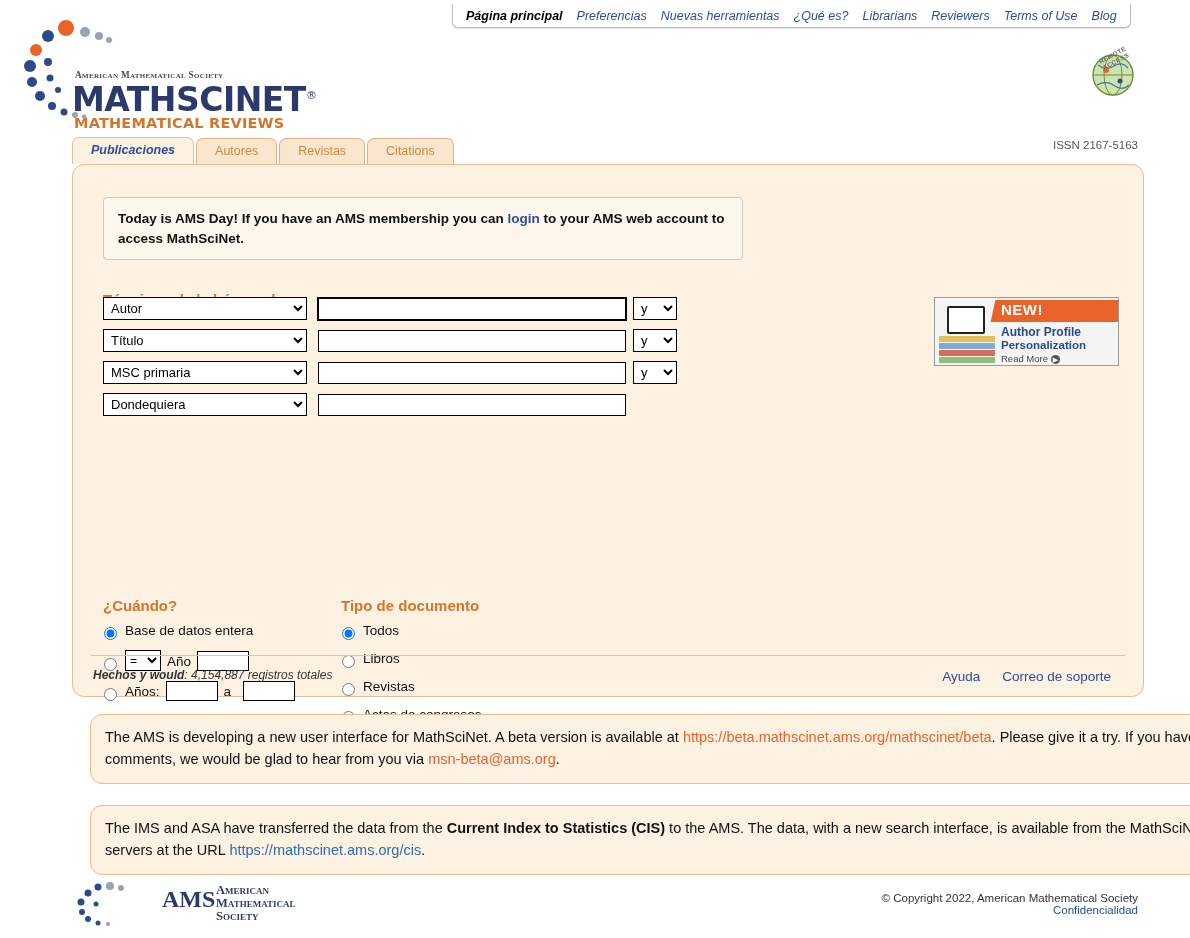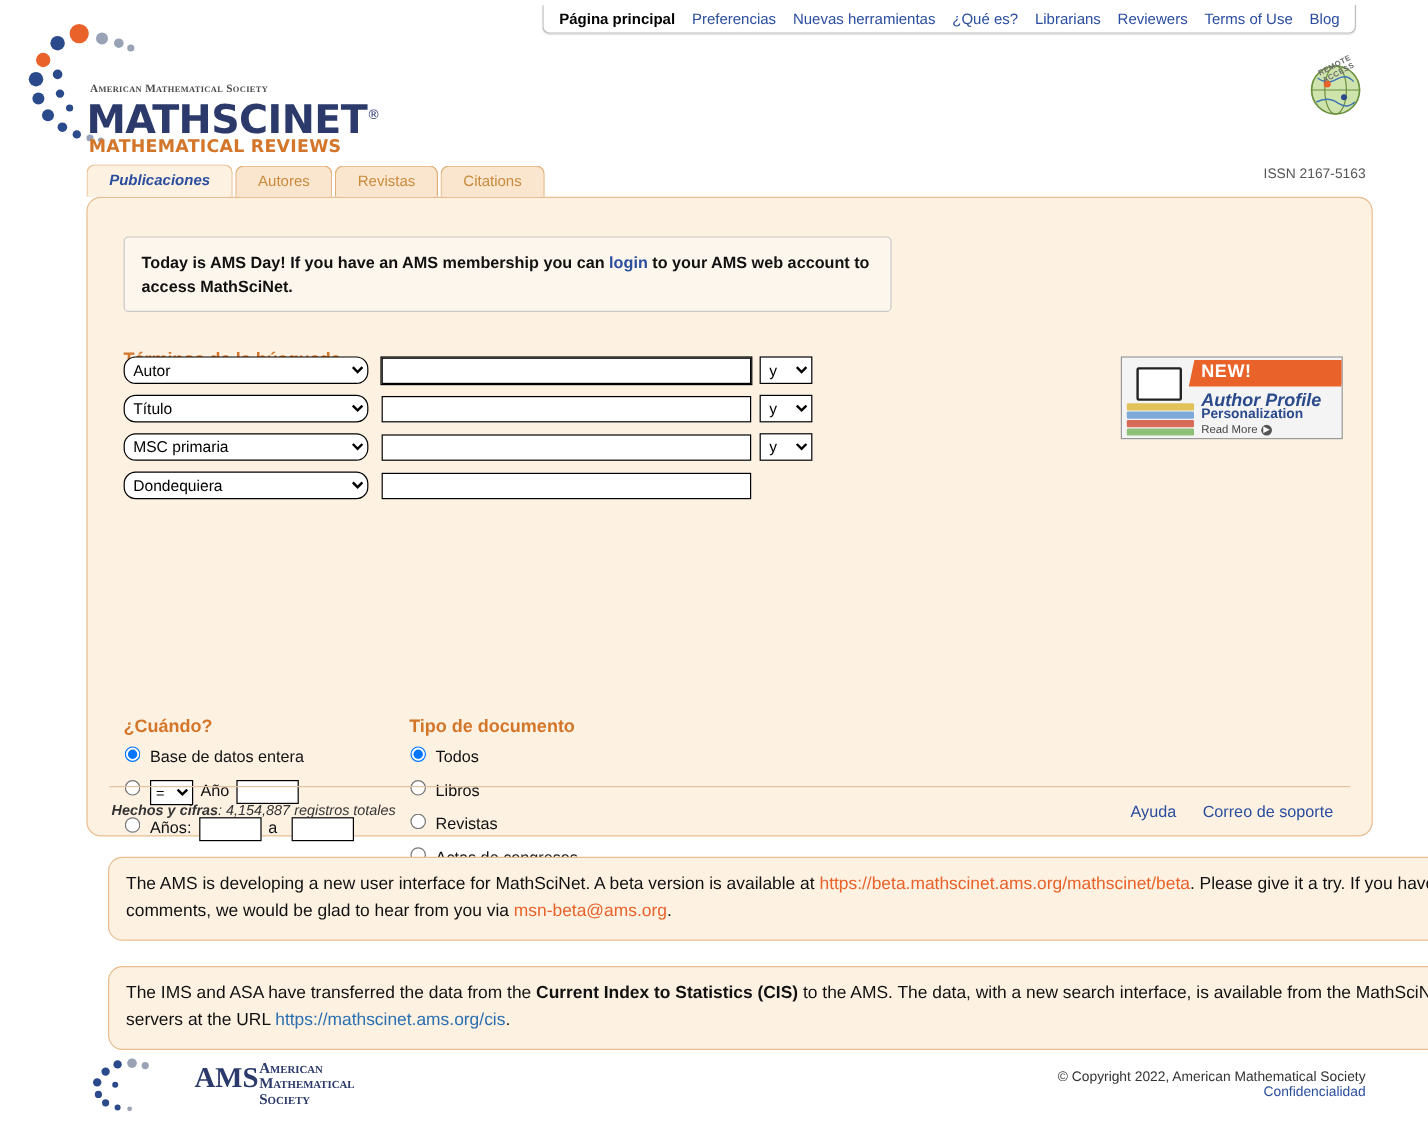--- a/index.html
+++ b/index.html
@@ -19,20 +19,21 @@
     top: 4px; left: 452px;
     display: flex;
     align-items: center;
     border: 1px solid #bdbdbd;
     border-top: none;
     border-radius: 0 0 6px 6px;
     background: #ffffff;
     height: 24px;
     padding: 0 6px;
     box-shadow: 0 1px 1px rgba(0,0,0,.12);
+    font-style: italic;
   }
   .topnav a {
     font-size: 12.5px;
     color: #2a4d9e;
     text-decoration: none;
     padding: 0 7px;
     white-space: nowrap;
     line-height: 22px;
   }
   .topnav a.current {
@@ -168,21 +169,21 @@
 
   
   .search-rows { position: absolute; left: 30px; top: 132px; }
   .srow { display: flex; align-items: center; margin-bottom: 9px; }
   .srow select.field-select {
     width: 204px; height: 23px;
     font-size: 13px;
     font-family: "Liberation Sans", sans-serif;
     border: 1px solid #000;
     background: #fff;
-    border-radius: 10px;
+    border-radius: 0;
     padding-left: 3px;
   }
   .srow input.term {
     width: 308px; height: 22px;
     margin-left: 11px;
     border: 1px solid #000;
     font-size: 13px;
     padding: 0 4px;
     background: #fff;
   }
@@ -199,21 +200,21 @@
   .bool-spacer { width: 51px; }
 
   
   .opt-col { position: absolute; }
   #col-when { left: 30px; top: 432px; }
   #col-doctype { left: 268px; top: 432px; }
   #col-review { left: 460px; top: 432px; }
   .opt-col h3 { margin: 0 0 8px; }
   .opt-row {
     display: flex;
-    align-items: flex-start;
+    align-items: flex-end;
     font-size: 13.5px;
     margin-bottom: 10px;
     color: #111;
     line-height: 18px;
   }
   .opt-row input[type=radio] { margin: 0 8px 0 1px; }
   .opt-row select.year-op {
     width: 36px; height: 21px;
     border: 1px solid #000;
     font-size: 12px;
@@ -268,21 +269,21 @@
     transform: skewX(-12deg);
   }
   .ad-new-text {
     position: absolute; left: 66px; top: 3px;
     color: #fff; font-weight: bold;
     font-size: 15px;
     letter-spacing: .5px;
   }
   .ad-l1 {
     position: absolute; left: 66px; top: 27px;
-    color: #2b4a8b; font-size: 15px; font-weight: bold; font-style: italic;
+    color: #2b4a8b; font-size: 12px; font-weight: bold;
   }
   .ad-l2 {
     position: absolute; left: 66px; top: 41px;
     color: #2b4a8b; font-size: 11.5px; font-weight: bold;
   }
   .ad-l3 {
     position: absolute; left: 66px; top: 55px;
     color: #444; font-size: 9.5px;
   }
   .ad-l3 .circ {
@@ -533,21 +534,21 @@
     </div>
     <div class="ad-new-band"></div>
     <div class="ad-new-text">NEW!</div>
     <div class="ad-l1">Author Profile</div>
     <div class="ad-l2">Personalization</div>
     <div class="ad-l3"><span>Read More</span><span class="circ">▶</span></div>
   </div>
 
   <div class="panel-sep"></div>
   <div class="facts">
-    <b>Hechos y cifras</b><span>: 4,154,887 registros totales</span>
+    <b>Hechos y would</b><span>: 4,154,887 registros totales</span>
   </div>
   <div class="panel-links">
     <a>Ayuda</a>
     <a>Correo de soporte</a>
   </div>
 </div>
 
 <div class="infobox" id="info1">
   <span>The AMS is developing a new user interface for MathSciNet. A beta version is available at </span><a>https://beta.mathscinet.ams.org/mathscinet/beta</a><span>. Please give it a try. If you have any comments, we would be glad to hear from you via </span><a>msn-beta@ams.org</a><span>.</span>
 </div>

